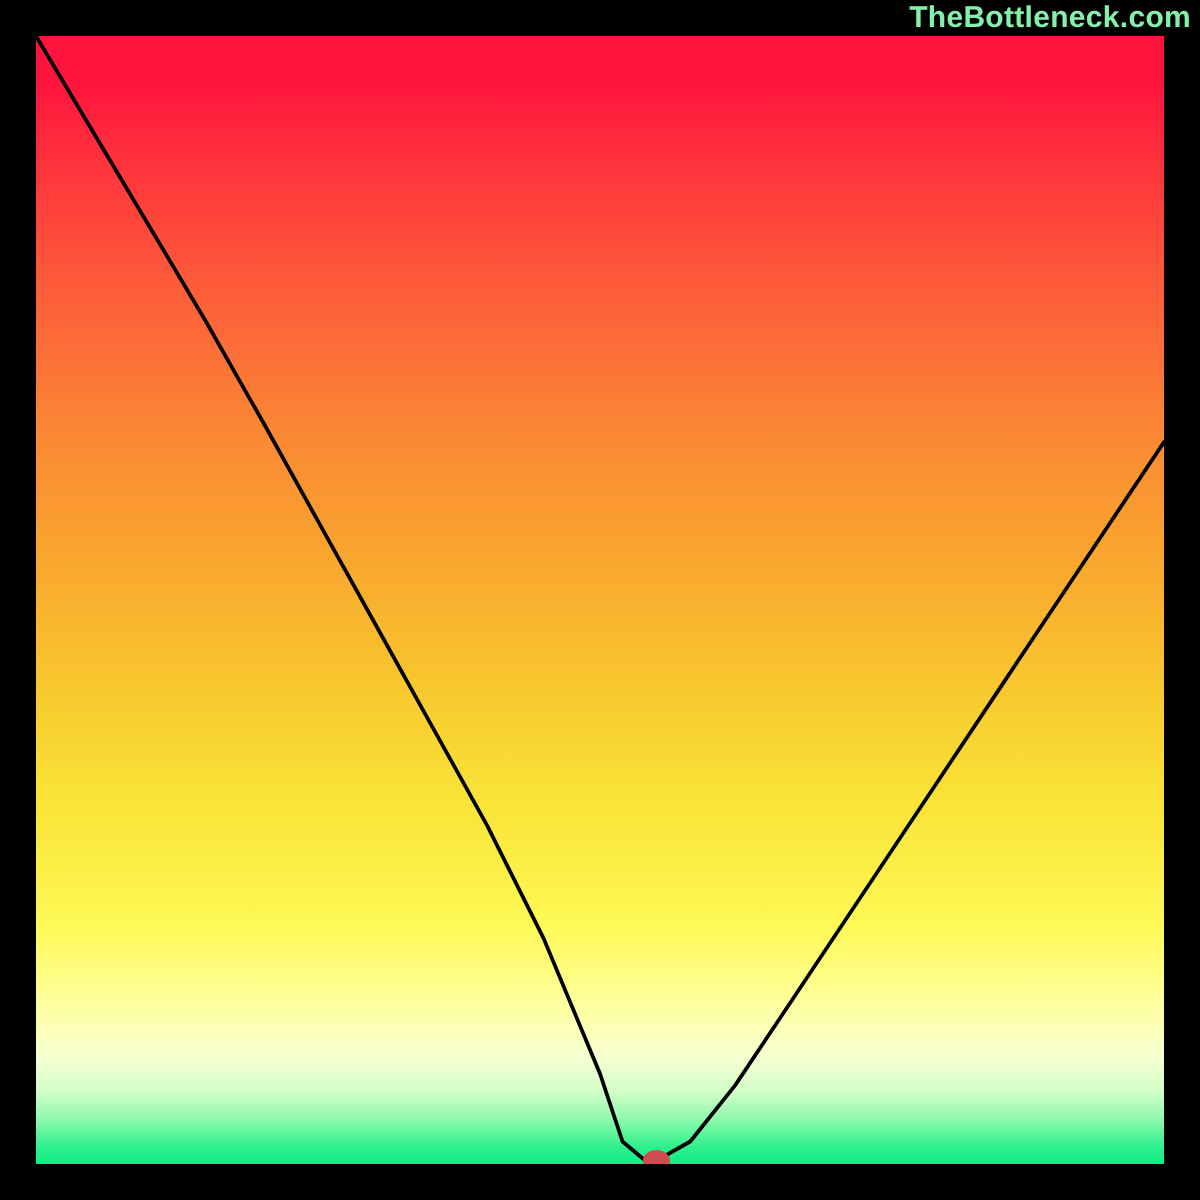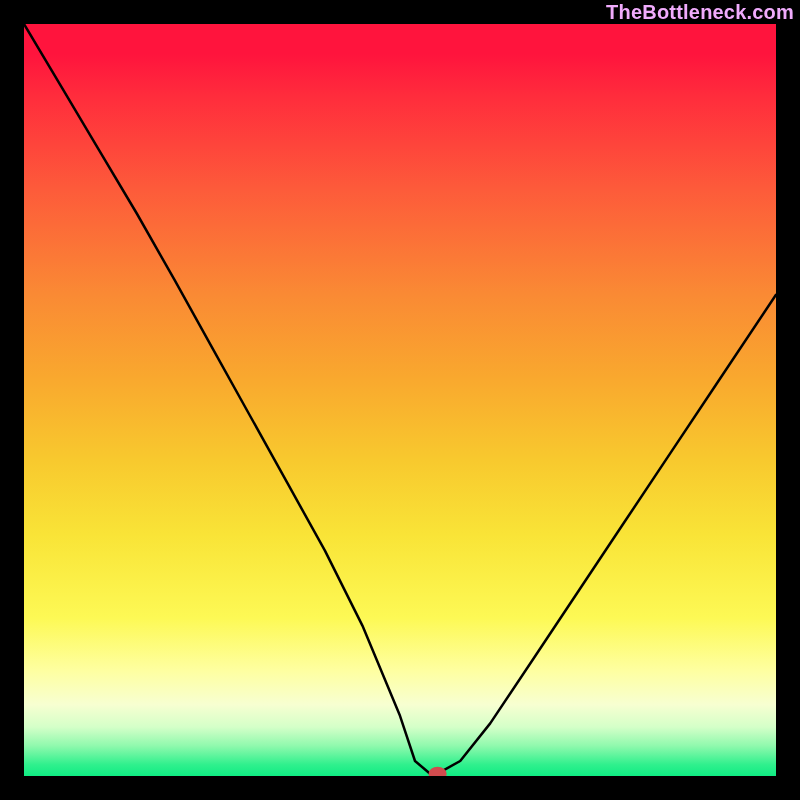--- a/index.html
+++ b/index.html
@@ -47,21 +47,21 @@
     top: 24px;
     width: 752px;
     height: 752px;
     pointer-events: none;
   }
   .watermark {
     position: absolute;
     top: 0;
     right: 6px;
     font: 600 20px/24px Arial, Helvetica, sans-serif;
-    color: #f0abfc;
+    color: #86efac;
     letter-spacing: 0.2px;
     user-select: none;
   }
 </style>
 </head>
 <body>
 
 <div class="wrap">
   <div class="gradient"></div>
   <svg class="overlay" viewBox="0 0 752 752" preserveAspectRatio="none">

